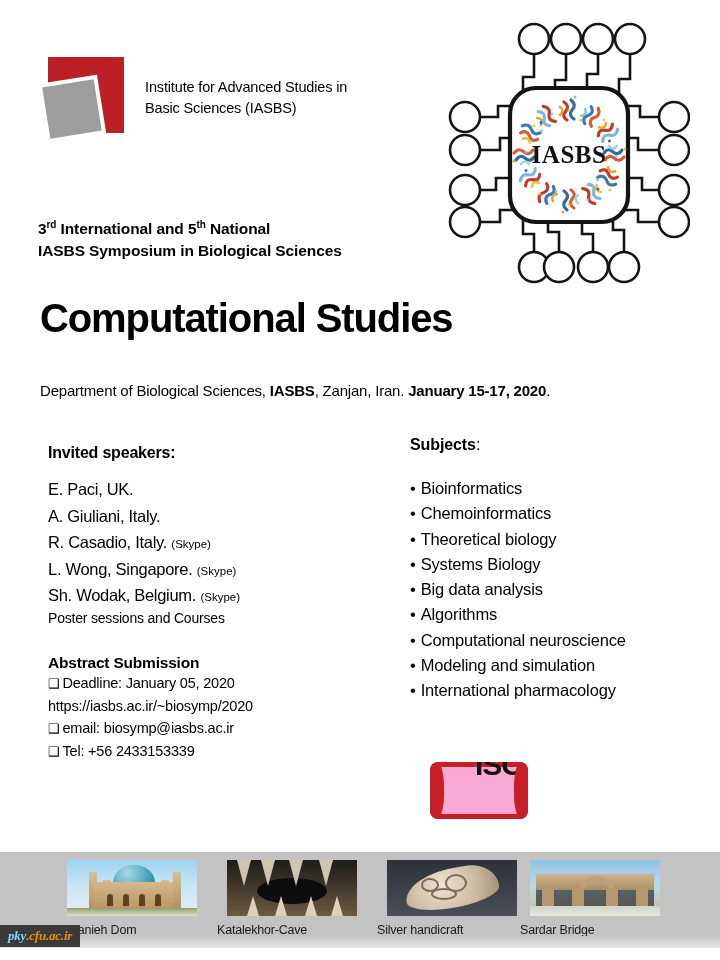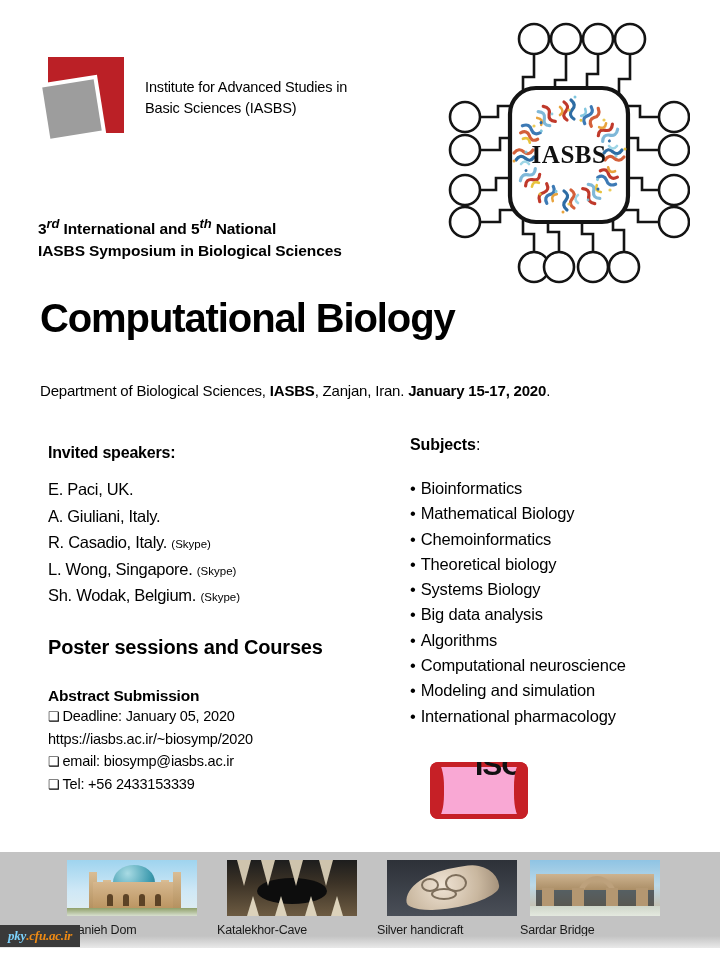--- a/index.html
+++ b/index.html
@@ -84,24 +84,23 @@
   #symposium-heading {
     position: absolute;
     left: 38px; top: 218px;
     width: 430px;
     font-size: 15.5px;
     font-weight: bold;
     line-height: 22px;
     letter-spacing: -0.1px;
   }
   #symposium-heading sup {
-    font-size: 13px;
+    font-size: 10px;
     vertical-align: super;
     line-height: 0;
-    font-style: italic;
   }
 
   #main-title {
     position: absolute;
     left: 40px; top: 296px;
     font-size: 40px;
     font-weight: bold;
     letter-spacing: -1.1px;
     line-height: 44px;
     white-space: nowrap;
@@ -134,23 +133,22 @@
     line-height: 24.5px;
     letter-spacing: -0.3px;
     white-space: nowrap;
   }
   .speaker-note {
     font-size: 11.5px;
     letter-spacing: 0;
   }
 
   #poster-sessions {
-    margin-top: 26px;
-    font-size: 20px;
-    font-weight: bold;
+    font-size: 14px;
+    font-weight: normal;
     letter-spacing: -0.2px;
   }
 
   #abstract-heading {
     margin-top: 28px;
     font-size: 15.5px;
     font-weight: bold;
     letter-spacing: -0.2px;
   }
   .contact-row {
@@ -577,21 +575,21 @@
         <text x="121" y="141" text-anchor="middle" font-family="Liberation Serif, serif" font-size="25" font-weight="bold" fill="#111" letter-spacing="0.5">IASBS</text>
       </svg>
     </div>
   </div>
 
   <div id="symposium-heading">
     <div><span>3</span><sup>rd</sup><span> International and 5</span><sup>th</sup><span> National</span></div>
     <div>IASBS  Symposium in Biological Sciences</div>
   </div>
 
-  <h1 id="main-title">Computational Biology</h1>
+  <h1 id="main-title">Computational Studies</h1>
 
   <div id="venue-line">
     <span>Department of Biological Sciences, </span><b>IASBS</b><span>, Zanjan, Iran. </span><b>January 15-17, 2020</b><span>.</span>
   </div>
 
   <div id="left-column">
 
     <div id="speakers-heading">Invited speakers:</div>
 
     <div class="speaker-row">
@@ -632,21 +630,20 @@
       <span class="box-bullet">❑</span><span>Tel: +56 2433153339</span>
     </div>
   </div>
 
   <div id="right-column">
     <div id="subjects-heading">
       <span>Subjects</span><span style="font-weight:normal">:</span>
     </div>
 
     <div class="subject-row"><span class="dot-bullet">•</span><span>Bioinformatics</span></div>
-    <div class="subject-row"><span class="dot-bullet">•</span><span>Mathematical Biology</span></div>
     <div class="subject-row"><span class="dot-bullet">•</span><span>Chemoinformatics</span></div>
     <div class="subject-row"><span class="dot-bullet">•</span><span>Theoretical  biology</span></div>
     <div class="subject-row"><span class="dot-bullet">•</span><span>Systems Biology</span></div>
     <div class="subject-row"><span class="dot-bullet">•</span><span>Big data analysis</span></div>
     <div class="subject-row"><span class="dot-bullet">•</span><span>Algorithms</span></div>
     <div class="subject-row"><span class="dot-bullet">•</span><span>Computational neuroscience</span></div>
     <div class="subject-row"><span class="dot-bullet">•</span><span>Modeling and simulation</span></div>
     <div class="subject-row"><span class="dot-bullet">•</span><span>International pharmacology</span></div>
   </div>
 

